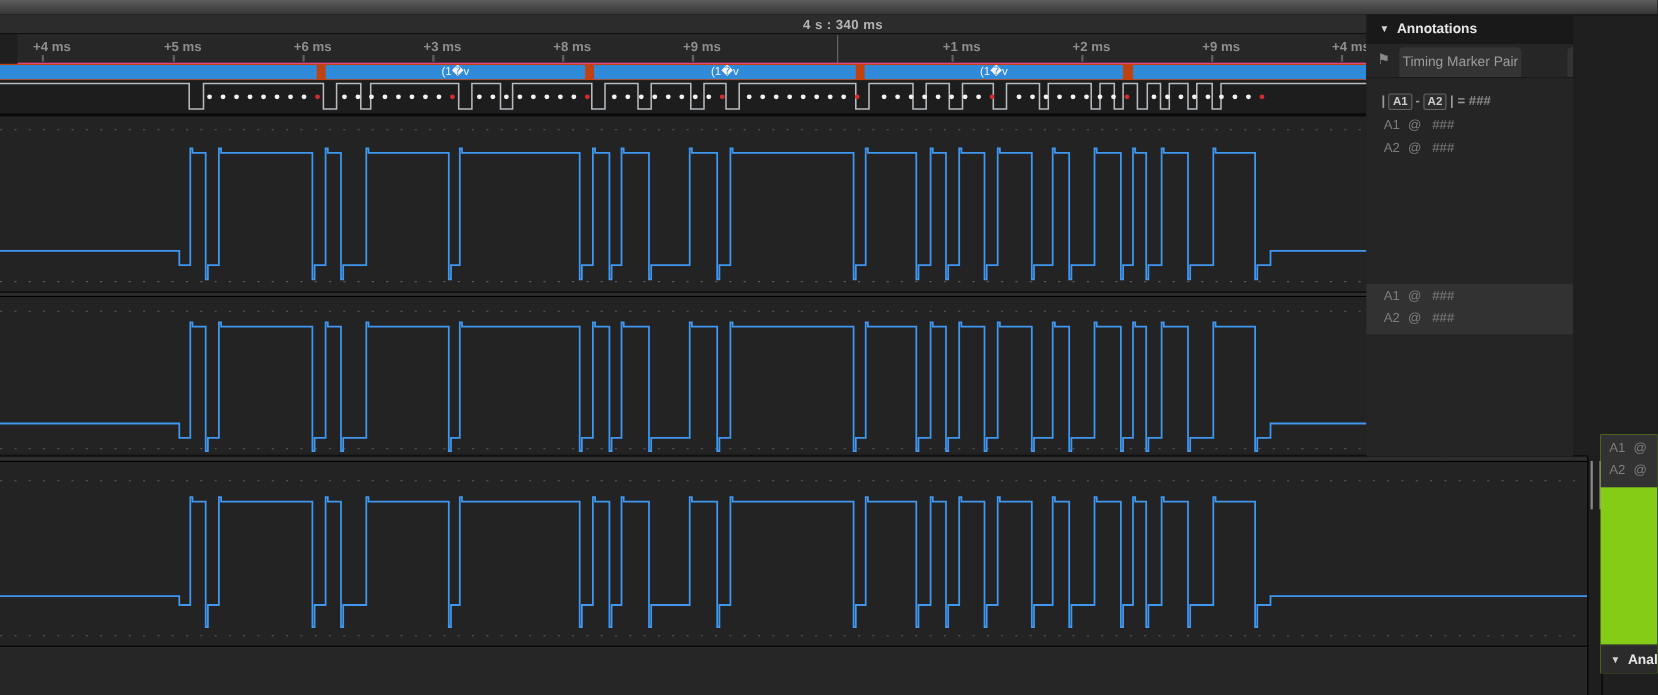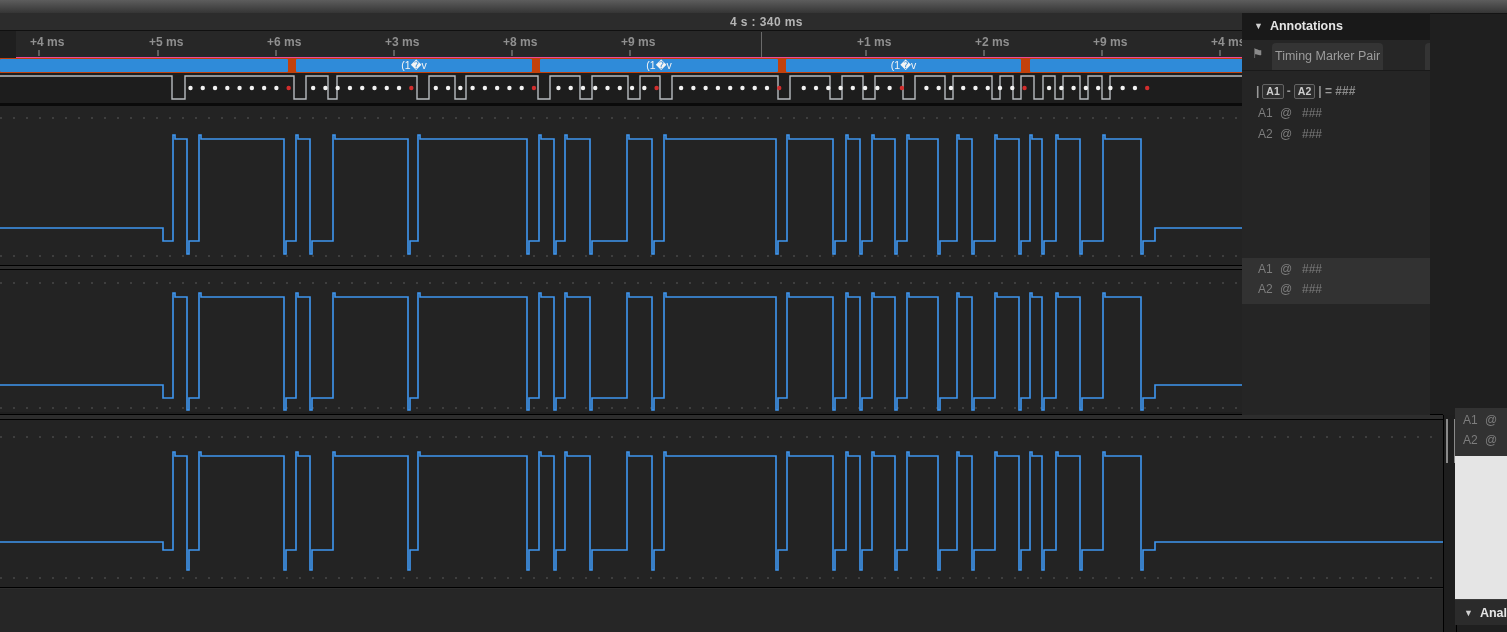--- a/index.html
+++ b/index.html
@@ -238,21 +238,21 @@
     <div class="entry-block" style="top:245px;height:45px;padding-top:1px;">
       <div class="marker-row">
         <span class="nm">A1</span><span class="at">@</span><span>###</span>
       </div>
       <div class="marker-row">
         <span class="nm">A2</span><span class="at">@</span><span>###</span>
       </div>
     </div>
   </div>
 
-  <div class="panel" style="left:1455px;top:408px;width:52px;height:217px;background:#e5e5e5;">
+  <div class="panel" style="left:1455px;top:395px;width:52px;height:217px;background:#84cc16;">
     <div class="entry-block" style="top:0;height:46px;padding-top:2px;">
       <div class="marker-row" style="left:8px;">
         <span class="nm">A1</span><span class="at">@</span>
       </div>
       <div class="marker-row" style="left:8px;">
         <span class="nm">A2</span><span class="at">@</span>
       </div>
     </div>
     <div class="panel-header" style="top:191px;background:#2b2b2b;border-top:1px solid #3a3a3a;">
       <span class="tri" style="margin-left:9px;">▼</span><span>Analyzers</span>

